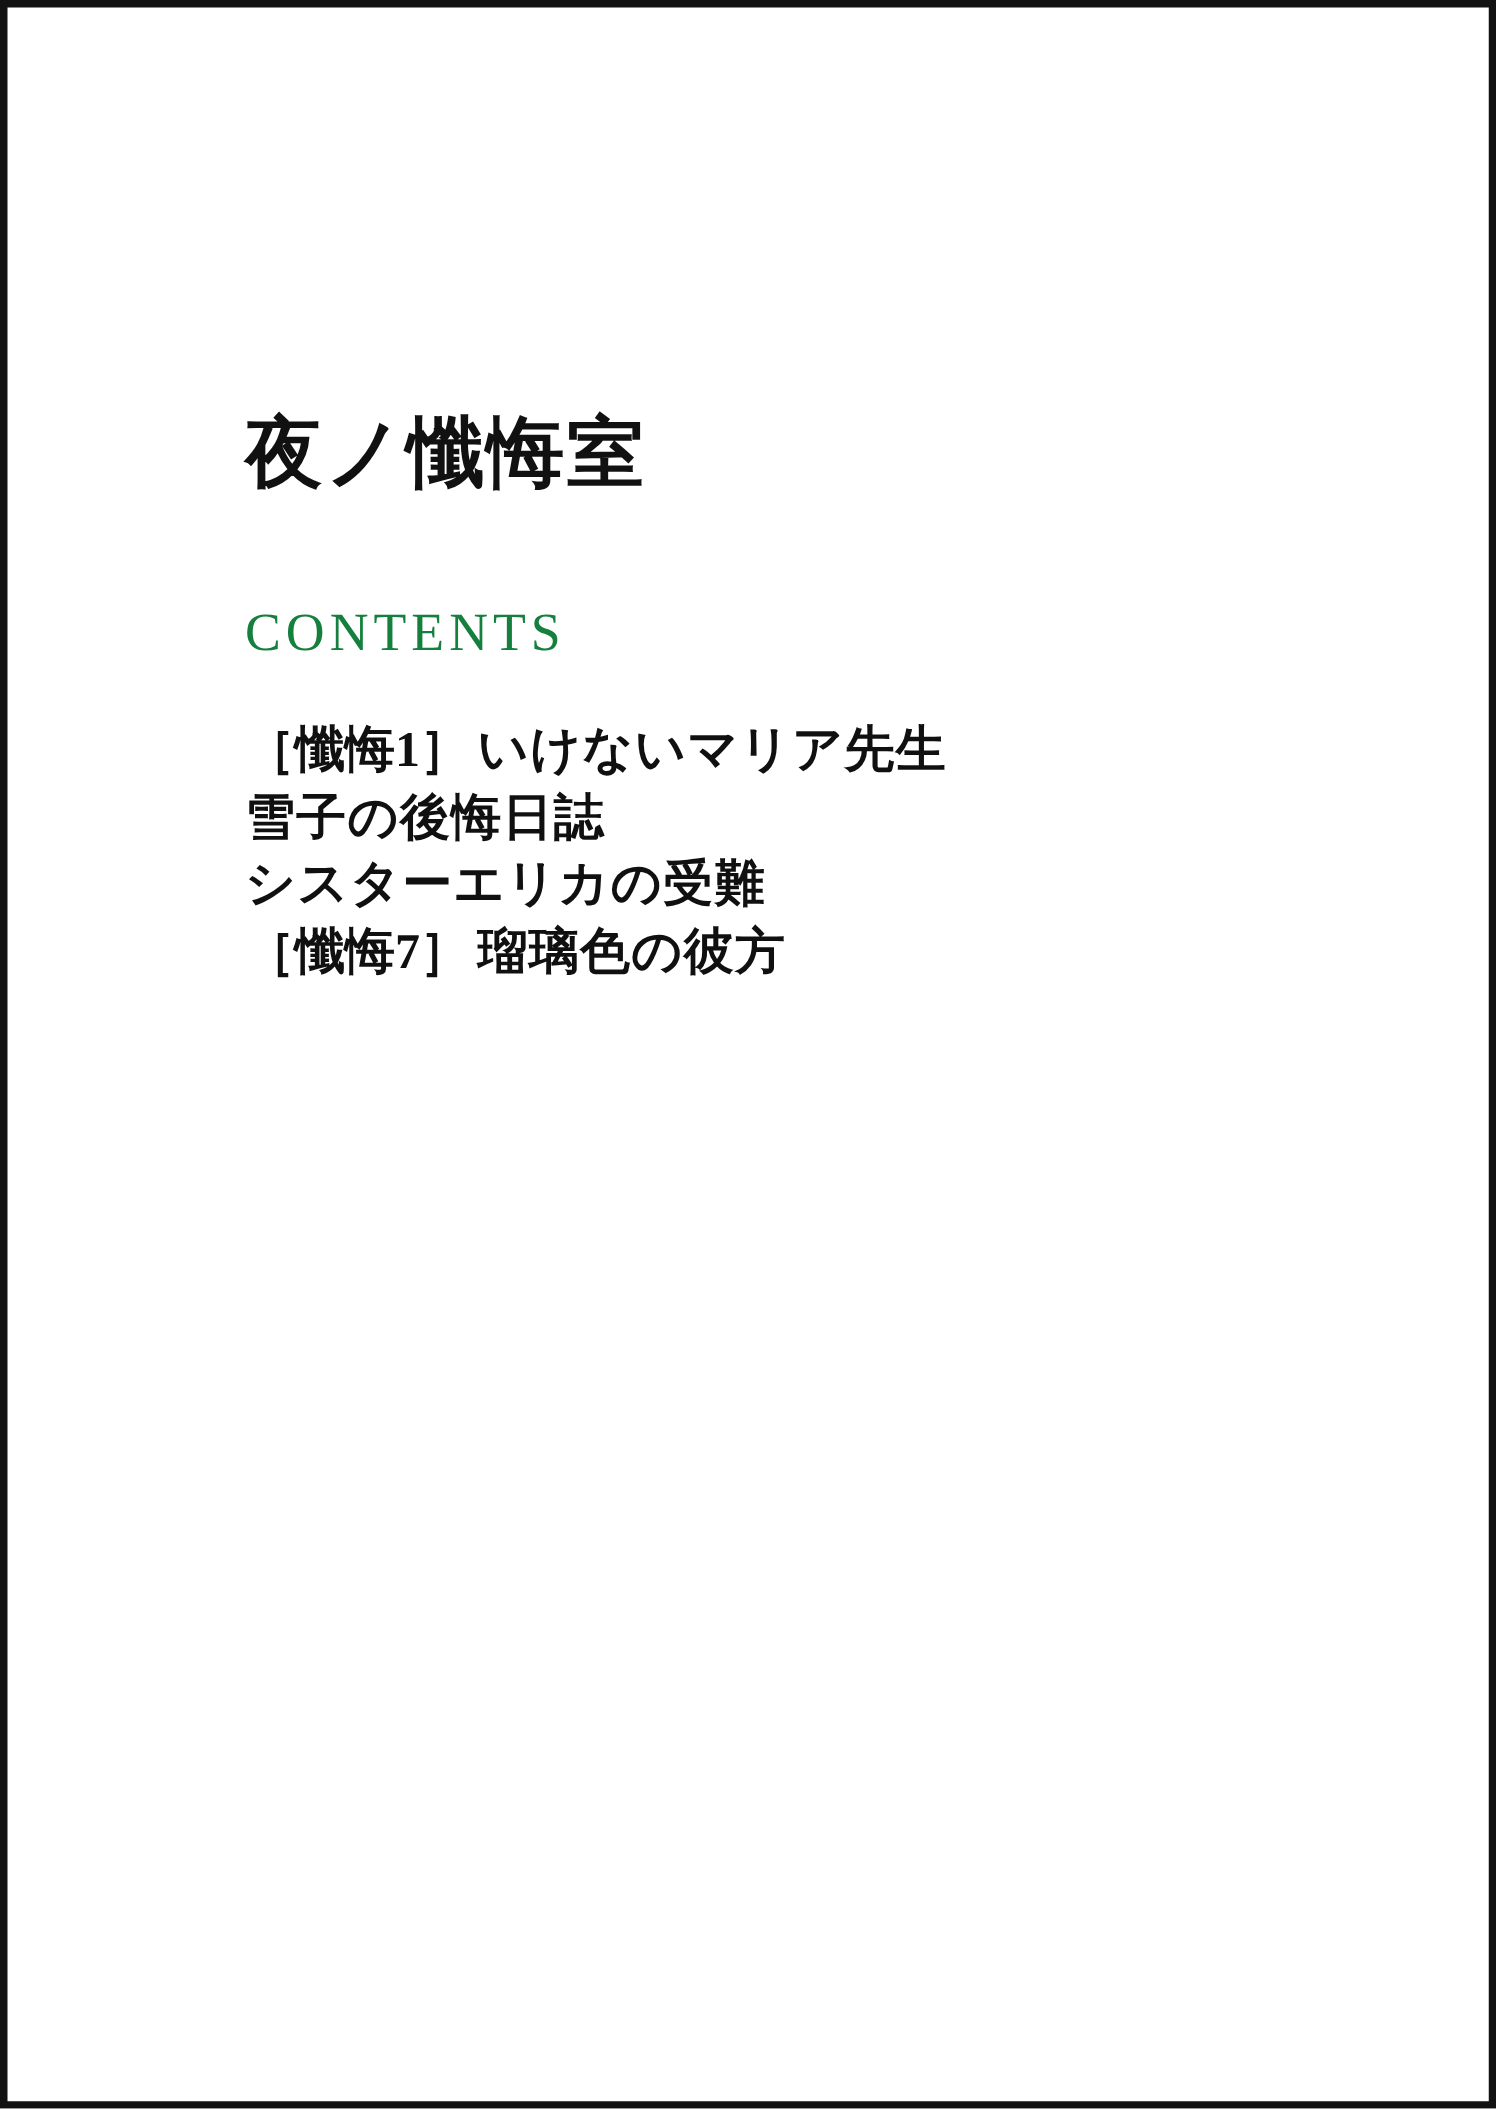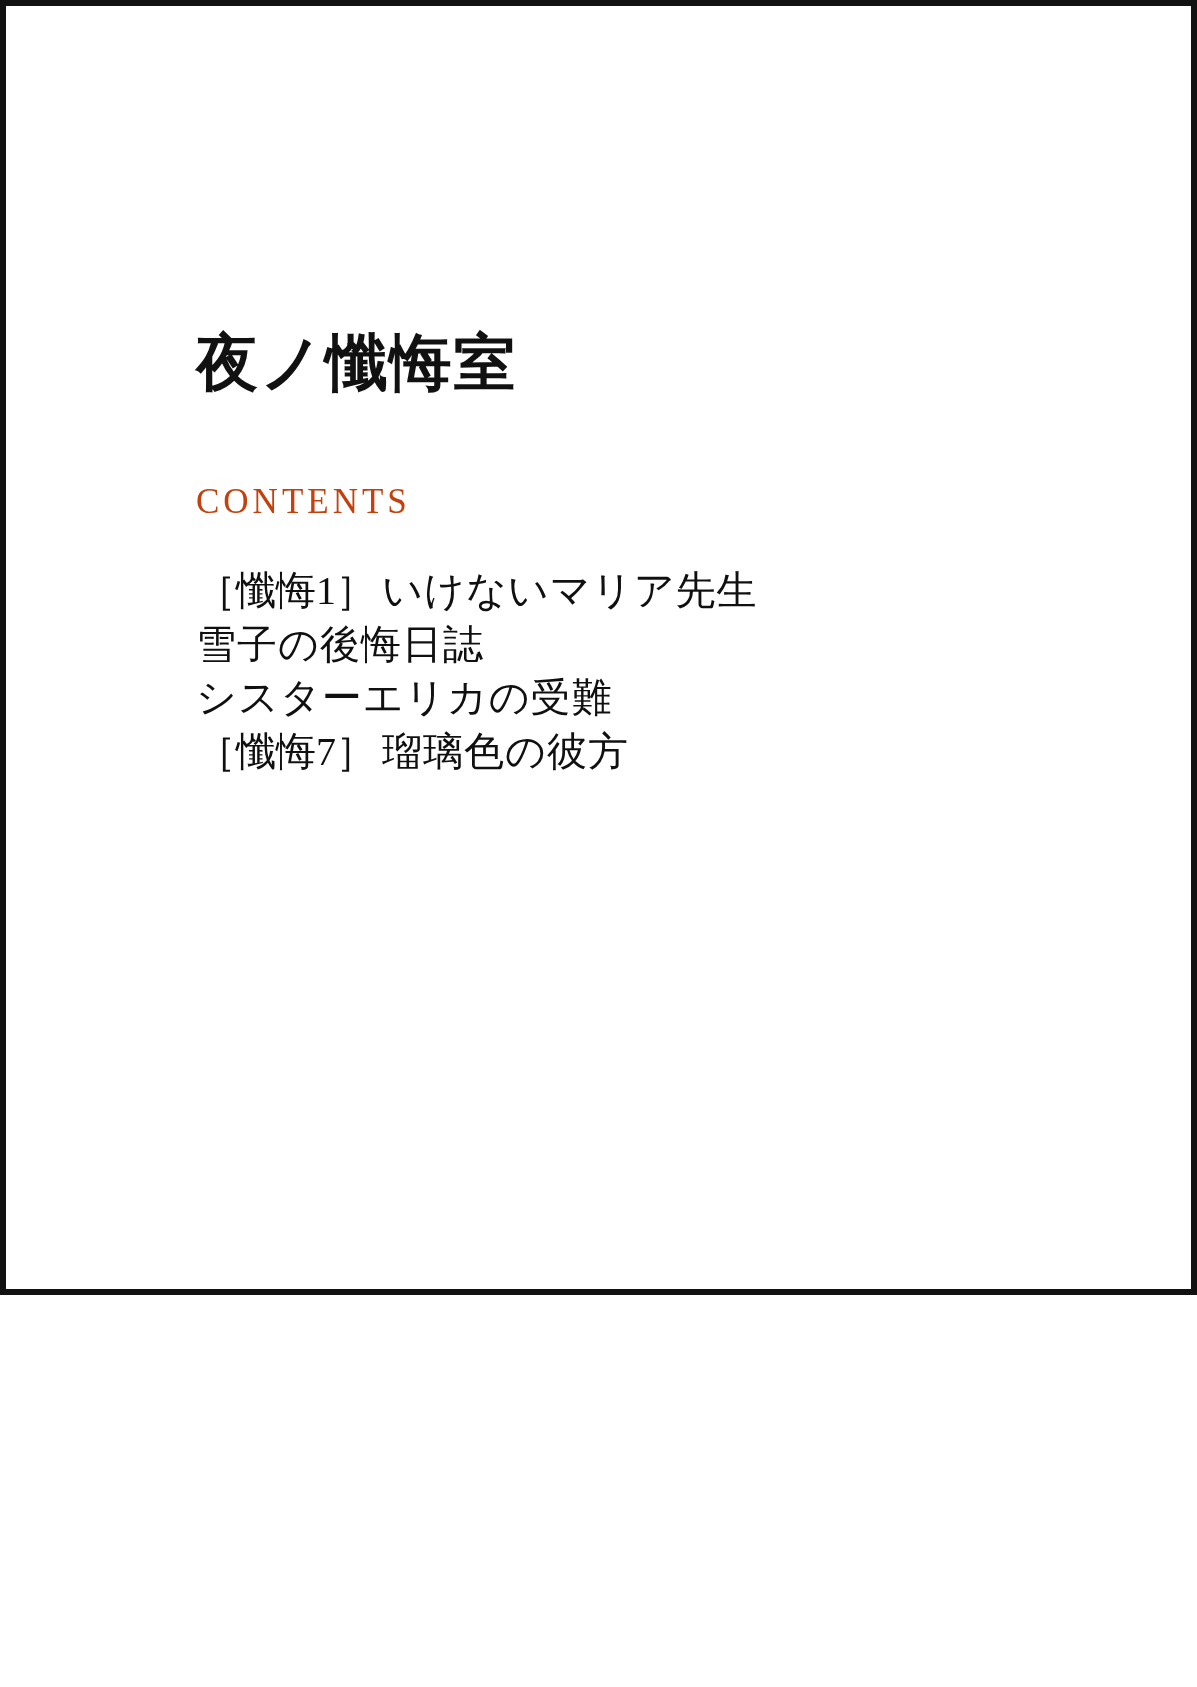--- a/index.html
+++ b/index.html
@@ -3,21 +3,21 @@
 <meta charset="utf-8">
 <style>
   html, body {
     margin: 0;
     padding: 0;
     background: #ffffff;
   }
   .page {
     position: relative;
     width: 1197px;
-    height: 1295px;
+    height: 1687px;
     background: #ffffff;
     box-sizing: border-box;
     overflow: hidden;
     font-family: "Liberation Serif", "DejaVu Serif", serif;
     color: #0d0d0d;
   }
   
   .page-frame {
     position: absolute;
     inset: 0;
@@ -43,34 +43,34 @@
     font-size: 62px;
     line-height: 1.0;
     font-weight: 700;
     letter-spacing: 2px;
     color: #111111;
     margin: 0 0 0 0;
     white-space: nowrap;
   }
   .contents-heading {
     margin-top: 88px;
-    font-size: 35px;
+    font-size: 43px;
     letter-spacing: 4px;
     font-weight: 400;
-    color: #c2410c;
+    color: #15803d;
   }
   .toc {
     margin-top: 42px;
   }
   .toc-row {
     display: flex;
     align-items: baseline;
     font-size: 40px;
     line-height: 1.34;
-    font-weight: 400;
+    font-weight: 700;
     color: #101010;
     white-space: nowrap;
   }
   .toc-label {
     display: inline-block;
     min-width: 186px;
     letter-spacing: 0px;
   }
   .toc-title {
     letter-spacing: 1px;

